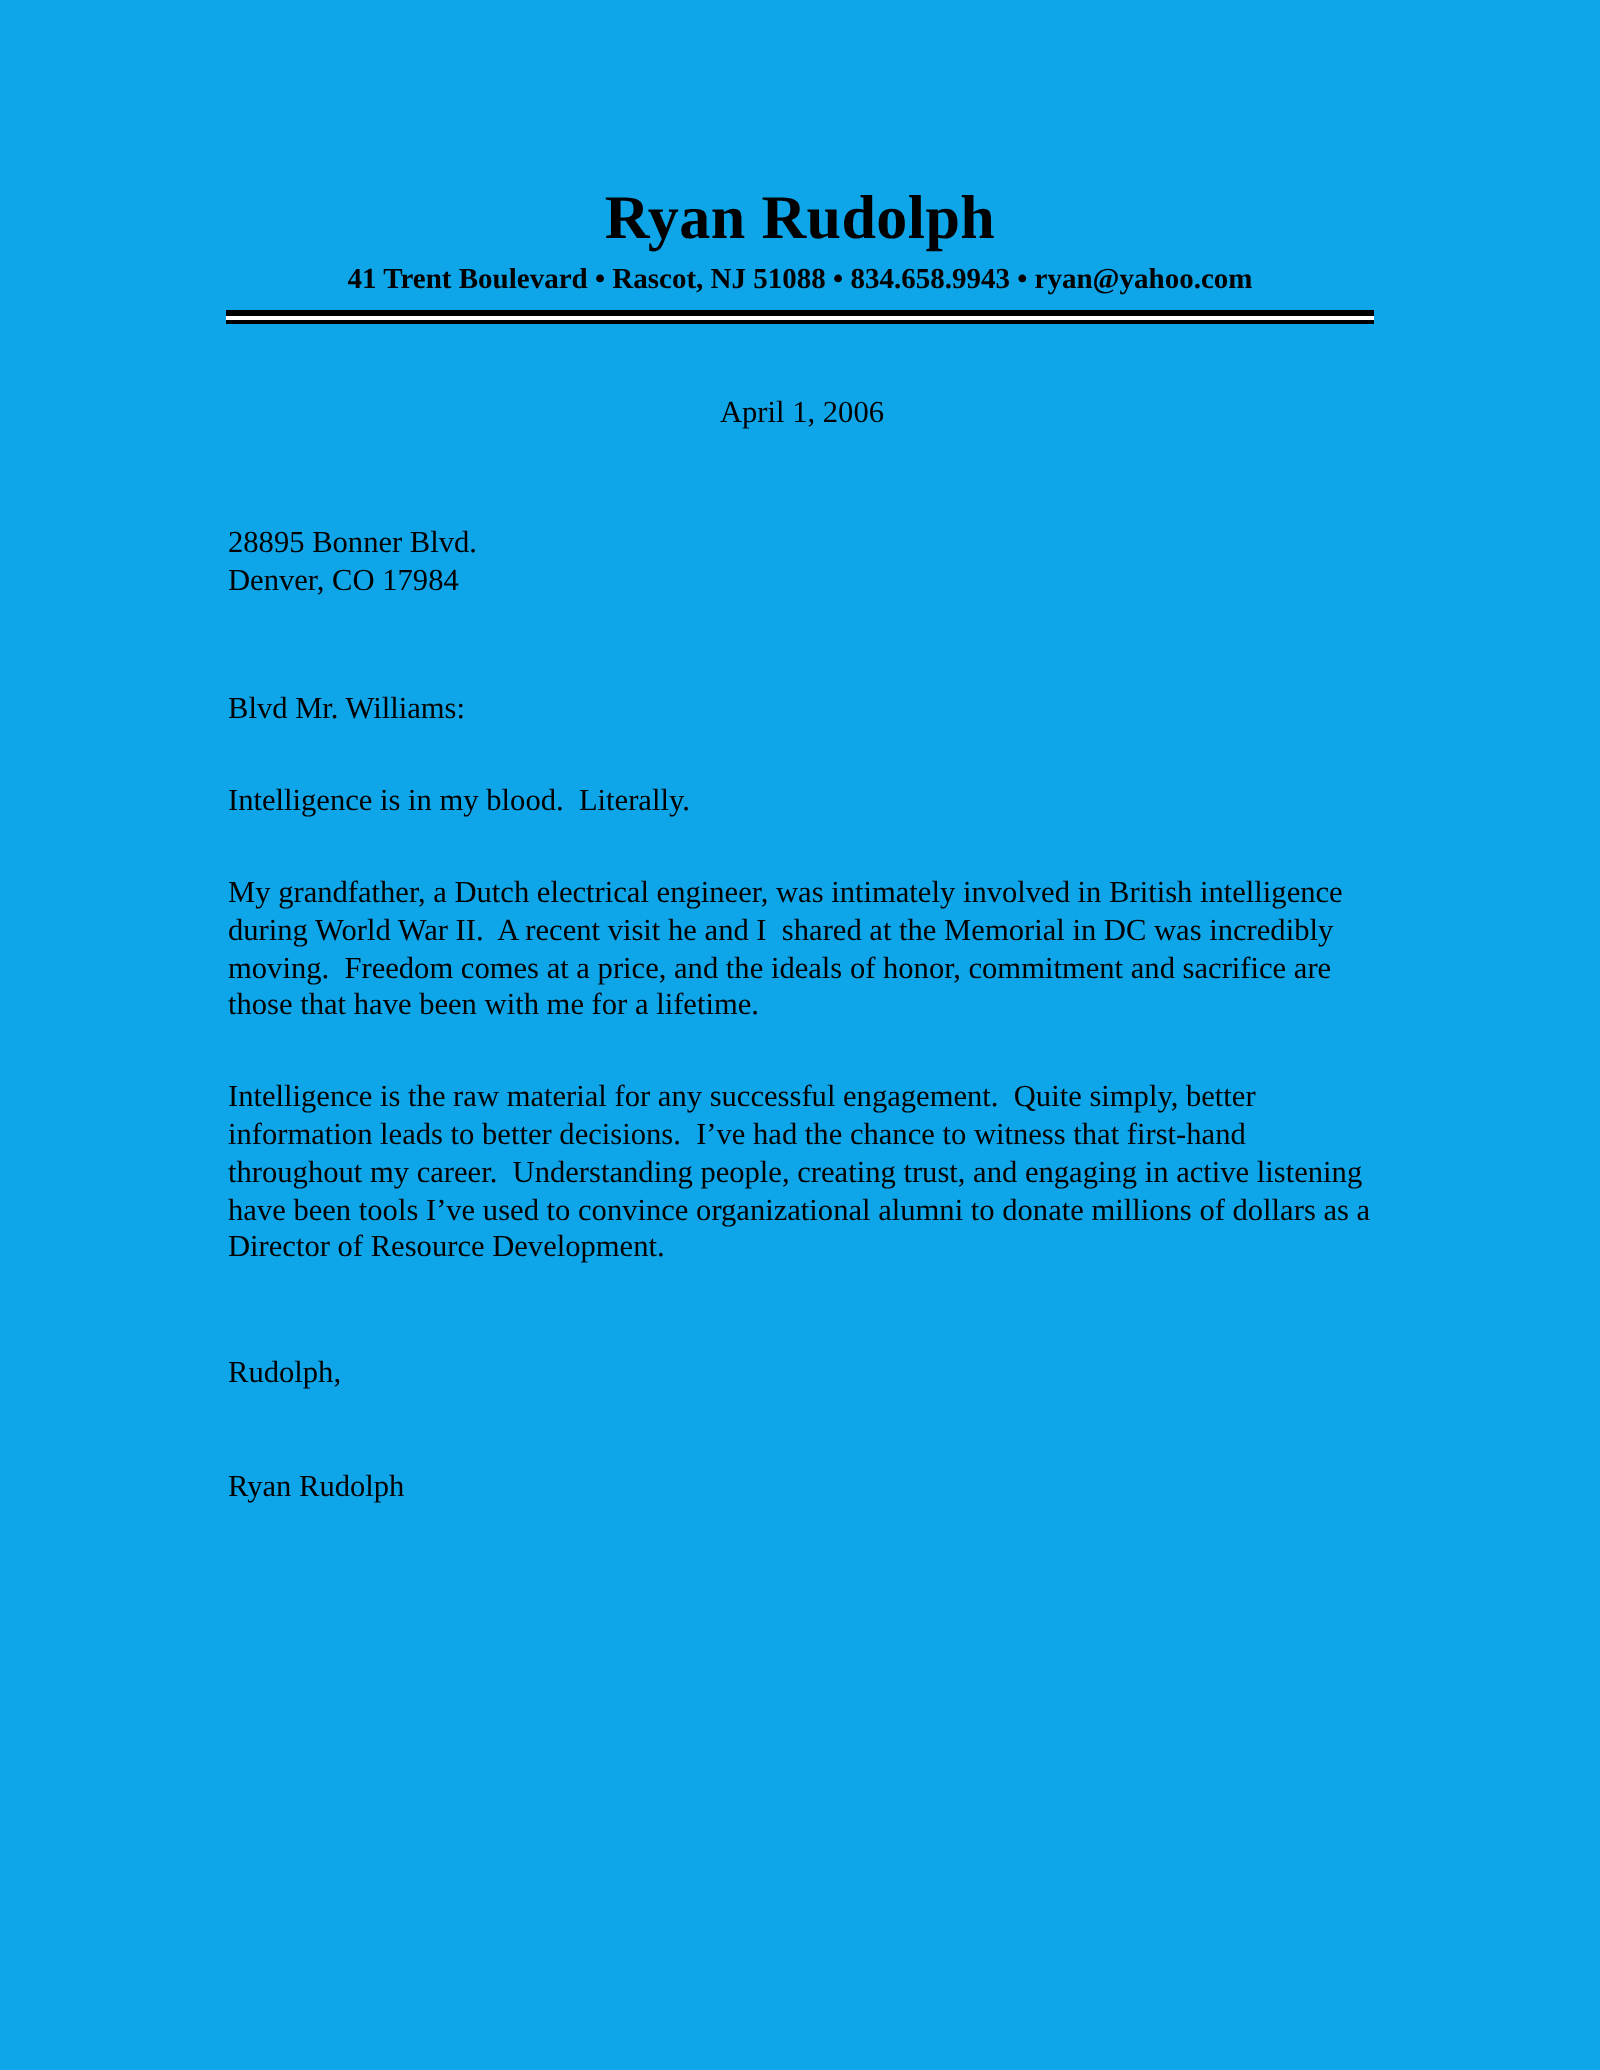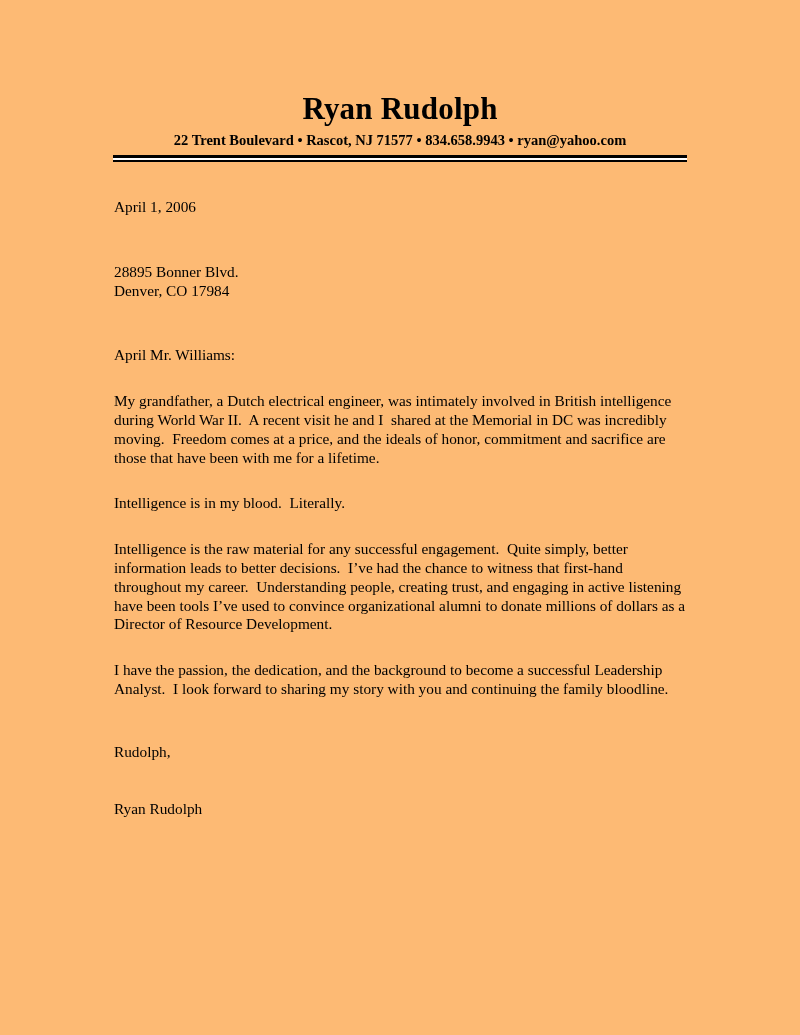--- a/index.html
+++ b/index.html
@@ -12,21 +12,21 @@
     height: 1035px;
     font-family: "Liberation Serif", "DejaVu Serif", serif;
     color: #000000;
     -webkit-font-smoothing: antialiased;
   }
 
   .page {
     position: relative;
     width: 800px;
     height: 1035px;
-    background: #fdba74;
+    background: #0ea5e9;
     box-sizing: border-box;
   }
 
   
   .letterhead {
     position: absolute;
     left: 113px;
     top: 92px;
     width: 574px;
   }
@@ -77,20 +77,21 @@
     font-size: 15.3px;
     line-height: 18.8px;
   }
 
   .block {
     margin: 0;
   }
 
   .date-line {
     margin: 0 0 0 0;
+    text-align: center;
   }
 
   .recipient {
     margin: 46px 0 0 0;
   }
   .recipient .line {
     display: block;
   }
 
   .salutation {
@@ -115,45 +116,44 @@
     margin: 38px 0 0 0;
   }
 </style>
 </head>
 <body>
 
 <div class="page">
 
   <header class="letterhead">
     <h1 class="letterhead-name">Ryan Rudolph</h1>
-    <div class="letterhead-contact">22 Trent Boulevard • Rascot, NJ 71577 • 834.658.9943 • ryan@yahoo.com</div>
+    <div class="letterhead-contact">41 Trent Boulevard • Rascot, NJ 51088 • 834.658.9943 • ryan@yahoo.com</div>
     <div class="rules">
       <div class="rule-thick"></div>
       <div class="rule-gap"></div>
       <div class="rule-thin"></div>
     </div>
   </header>
 
   <section class="letter">
 
     <div class="block date-line">April 1, 2006</div>
 
     <div class="block recipient">
       <span class="line">28895 Bonner Blvd.</span>
       <span class="line">Denver, CO 17984</span>
     </div>
 
-    <div class="block salutation">April Mr. Williams:</div>
+    <div class="block salutation">Blvd Mr. Williams:</div>
+
+    <p class="para para-first">Intelligence is in my blood.  Literally.</p>
 
     <p class="para">My grandfather, a Dutch electrical engineer, was intimately involved in British intelligence during World War II.  A recent visit he and I  shared at the Memorial in DC was incredibly moving.  Freedom comes at a price, and the ideals of honor, commitment and sacrifice are those that have been with me for a lifetime.</p>
 
-    <p class="para para-first">Intelligence is in my blood.  Literally.</p>
-
     <p class="para">Intelligence is the raw material for any successful engagement.  Quite simply, better information leads to better decisions.  I’ve had the chance to witness that first-hand throughout my career.  Understanding people, creating trust, and engaging in active listening have been tools I’ve used to convince organizational alumni to donate millions of dollars as a Director of Resource Development.</p>
 
-    <p class="para">I have the passion, the dedication, and the background to become a successful Leadership Analyst.  I look forward to sharing my story with you and continuing the family bloodline.</p>
 
     <div class="block closing">Rudolph,</div>
 
     <div class="block signature">Ryan Rudolph</div>
 
   </section>
 </div>
 
 </body></html>

